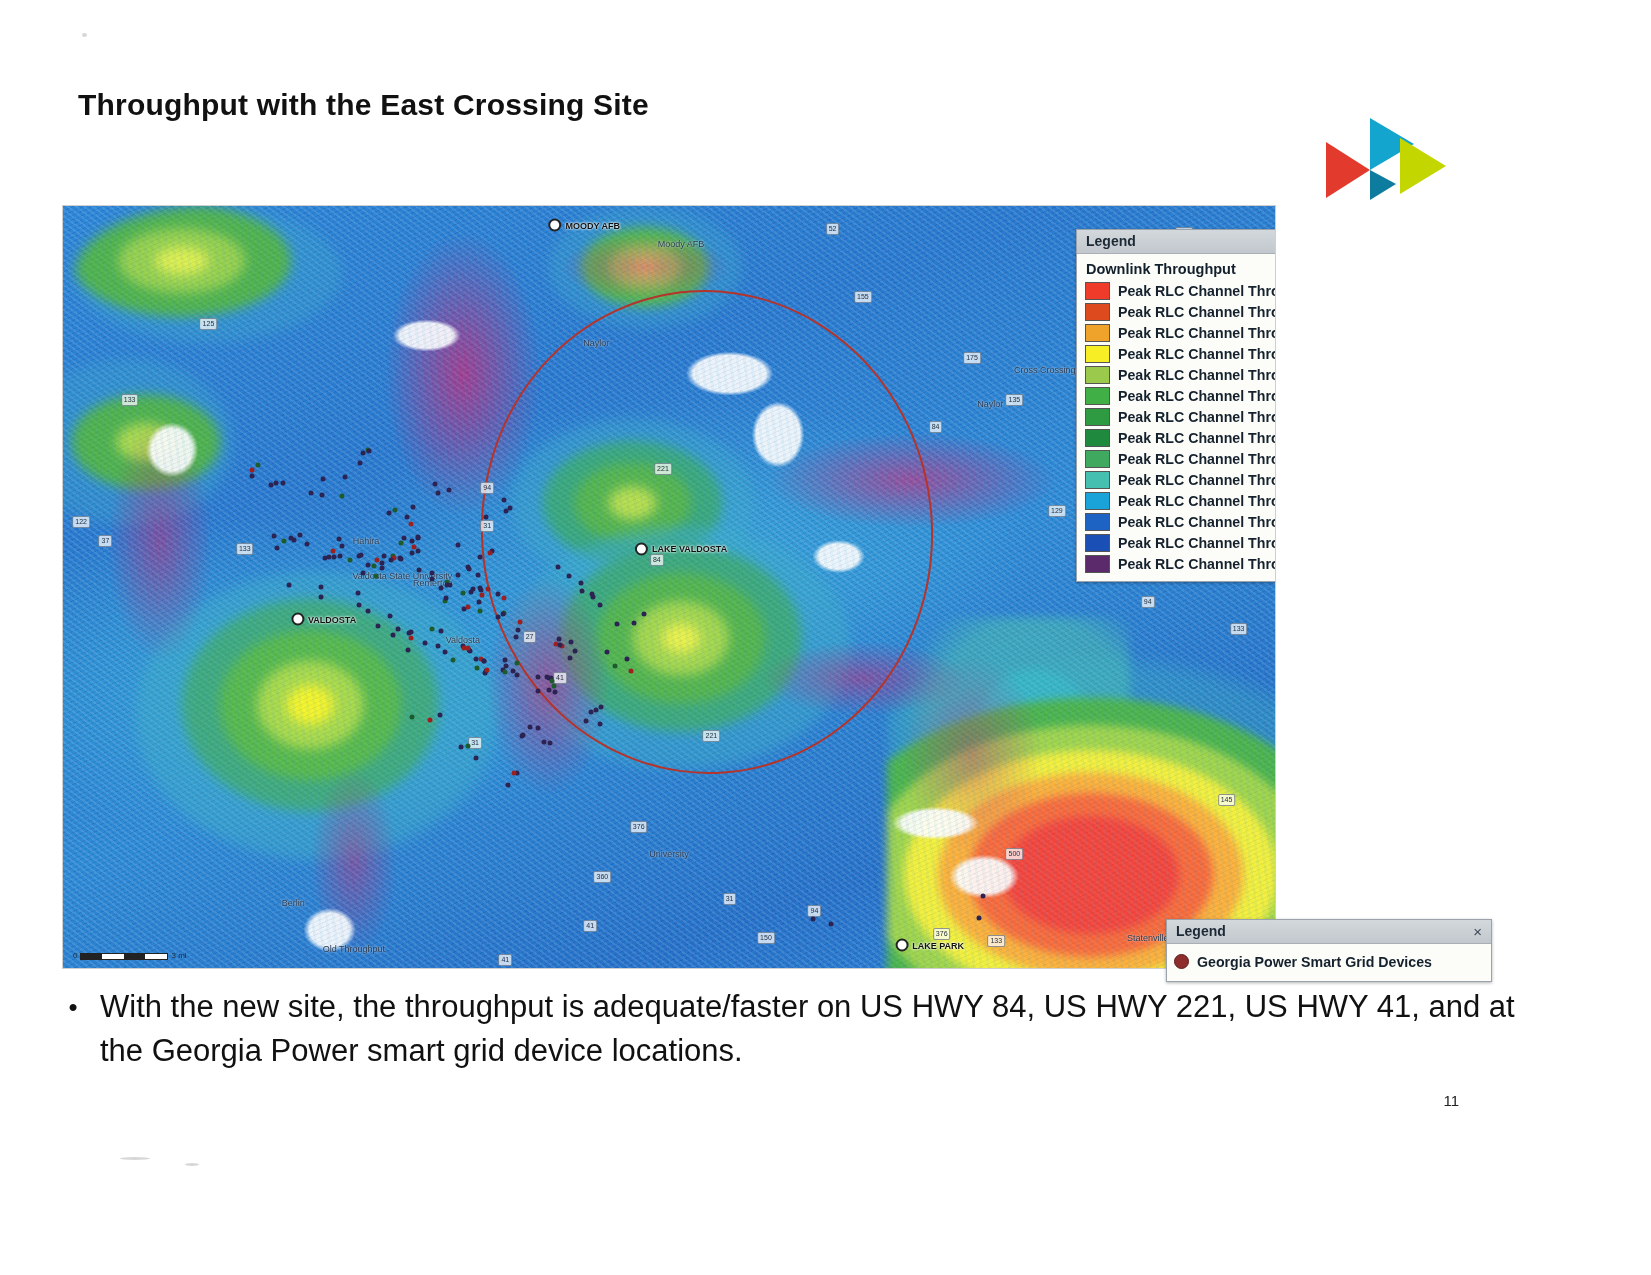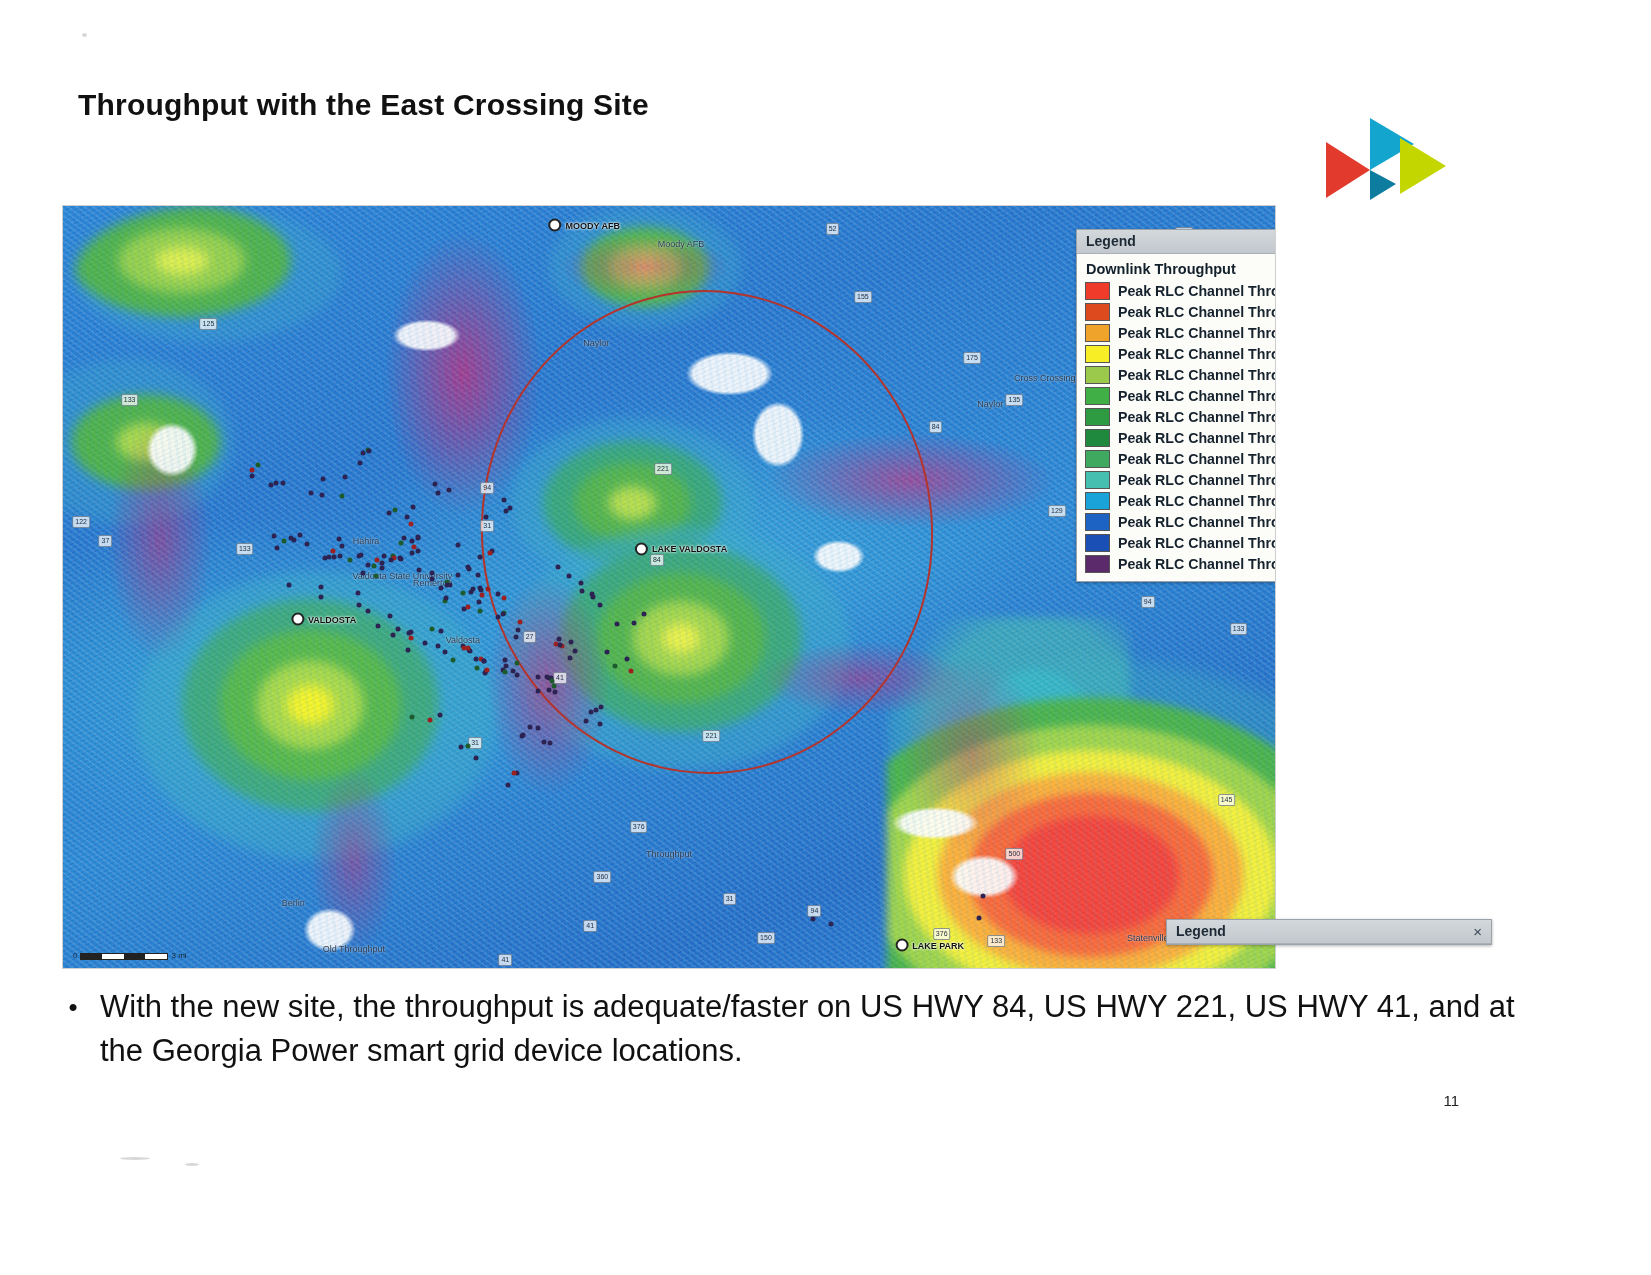--- a/index.html
+++ b/index.html
@@ -389,26 +389,26 @@
           <span class="site-dot"></span>
           <span class="site-label">VALDOSTA</span>
         </div>
         <div class="site" style="left: 71.5%; top: 97%;">
           <span class="site-dot"></span>
           <span class="site-label">LAKE PARK</span>
         </div>
         <div class="city-label" style="left: 51%; top: 5%;">Moody AFB</div>
         <div class="city-label" style="left: 44%; top: 18%;">Naylor</div>
         <div class="city-label" style="left: 76.5%; top: 26%;">Naylor</div>
-        <div class="city-label" style="left: 81%; top: 21.5%; margin-top: 8px;">Cross Crossing</div>
+        <div class="city-label" style="left: 81%; top: 21.5%;">Cross Crossing</div>
         <div class="city-label" style="left: 28%; top: 48.5%;">Valdosta State University</div>
         <div class="city-label" style="left: 25%; top: 44%;">Hahira</div>
         <div class="city-label" style="left: 30.5%; top: 49.5%;">Remerton</div>
         <div class="city-label" style="left: 33%; top: 57%;">Valdosta</div>
-        <div class="city-label" style="left: 50%; top: 85%;">Throughput</div>
+        <div class="city-label" style="left: 50%; top: 85%;">University</div>
         <div class="city-label" style="left: 19%; top: 91.5%;">Berlin</div>
         <div class="city-label" style="left: 24%; top: 97.5%;">Old Throughput</div>
         <div class="city-label" style="left: 89.5%; top: 96%;">Statenville</div>
         <div class="road-shield" style="left: 5.5%; top: 25.5%;">133</div>
         <div class="road-shield" style="left: 12%; top: 15.5%;">125</div>
         <div class="road-shield" style="left: 1.5%; top: 41.5%;">122</div>
         <div class="road-shield" style="left: 15%; top: 45%;">133</div>
         <div class="road-shield" style="left: 3.5%; top: 44%;">37</div>
         <div class="road-shield" style="left: 35%; top: 37%;">94</div>
         <div class="road-shield" style="left: 35%; top: 42%;">31</div>
@@ -710,20 +710,26 @@
         </div>
     </div>
   </div>
 </div>
 
 <div class="legend-panel" id="legend-devices">
   <div class="legend-header">
     <span class="legend-header-title">Legend</span>
     <span class="legend-close">×</span>
   </div>
+  <div class="legend-body" style="padding:7px 8px 9px 2px;">
+    <div class="legend-row">
+      <span class="legend-dot"></span>
+      <span class="legend-text">Georgia Power Smart Grid Devices</span>
+    </div>
+  </div>
 </div>
 
 <div class="bullets">
   <div class="bullet-row">
     <span class="bullet-mark">•</span>
     <span class="bullet-text">With the new site, the throughput is adequate/faster on US HWY 84, US HWY 221, US HWY 41, and at the Georgia Power smart grid device locations.</span>
   </div>
 </div>
 
 <div class="page-number">11</div>

